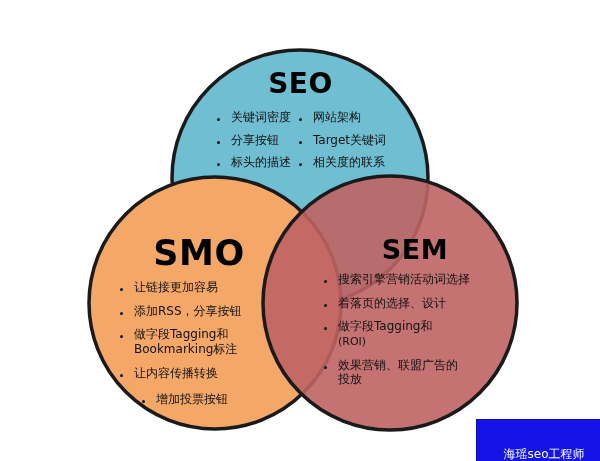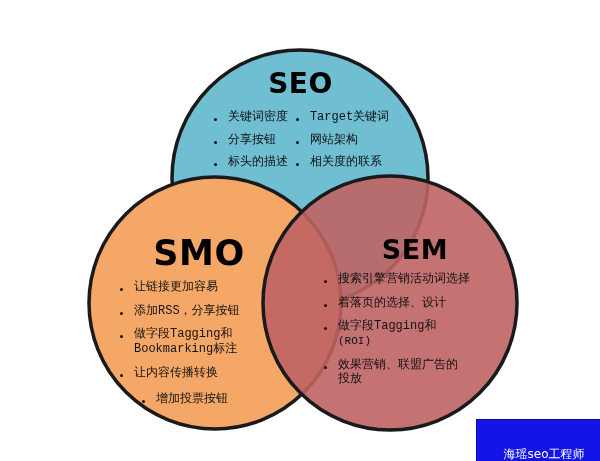--- a/index.html
+++ b/index.html
@@ -51,21 +51,20 @@
     list-style: none;
     margin: 0;
     padding: 0;
     color: #111111;
   }
   .bullet-list li {
     position: relative;
     padding-left: 16px;
     margin: 0 0 5px 0;
     line-height: 1.22;
-    font-family: Liberation Mono, monospace;
   }
   .bullet-list li::before {
     content: "";
     position: absolute;
     left: 2px;
     top: 8px;
     width: 3px;
     height: 3px;
     border-radius: 50%;
     background: #111111;
@@ -176,22 +175,22 @@
 
   <div id="seo-content" class="circle-content">
     <div class="circle-title">SEO</div>
     <div class="seo-columns">
       <ul class="bullet-list">
         <li>关键词密度</li>
         <li>分享按钮</li>
         <li>标头的描述</li>
       </ul>
       <ul class="bullet-list">
+        <li>网站架构</li>
         <li>Target关键词</li>
-        <li>网站架构</li>
         <li>相关度的联系</li>
       </ul>
     </div>
   </div>
 
   <div id="smo-content" class="circle-content">
     <div class="circle-title">SMO</div>
     <ul class="bullet-list">
       <li>让链接更加容易</li>
       <li>添加RSS，分享按钮</li>

